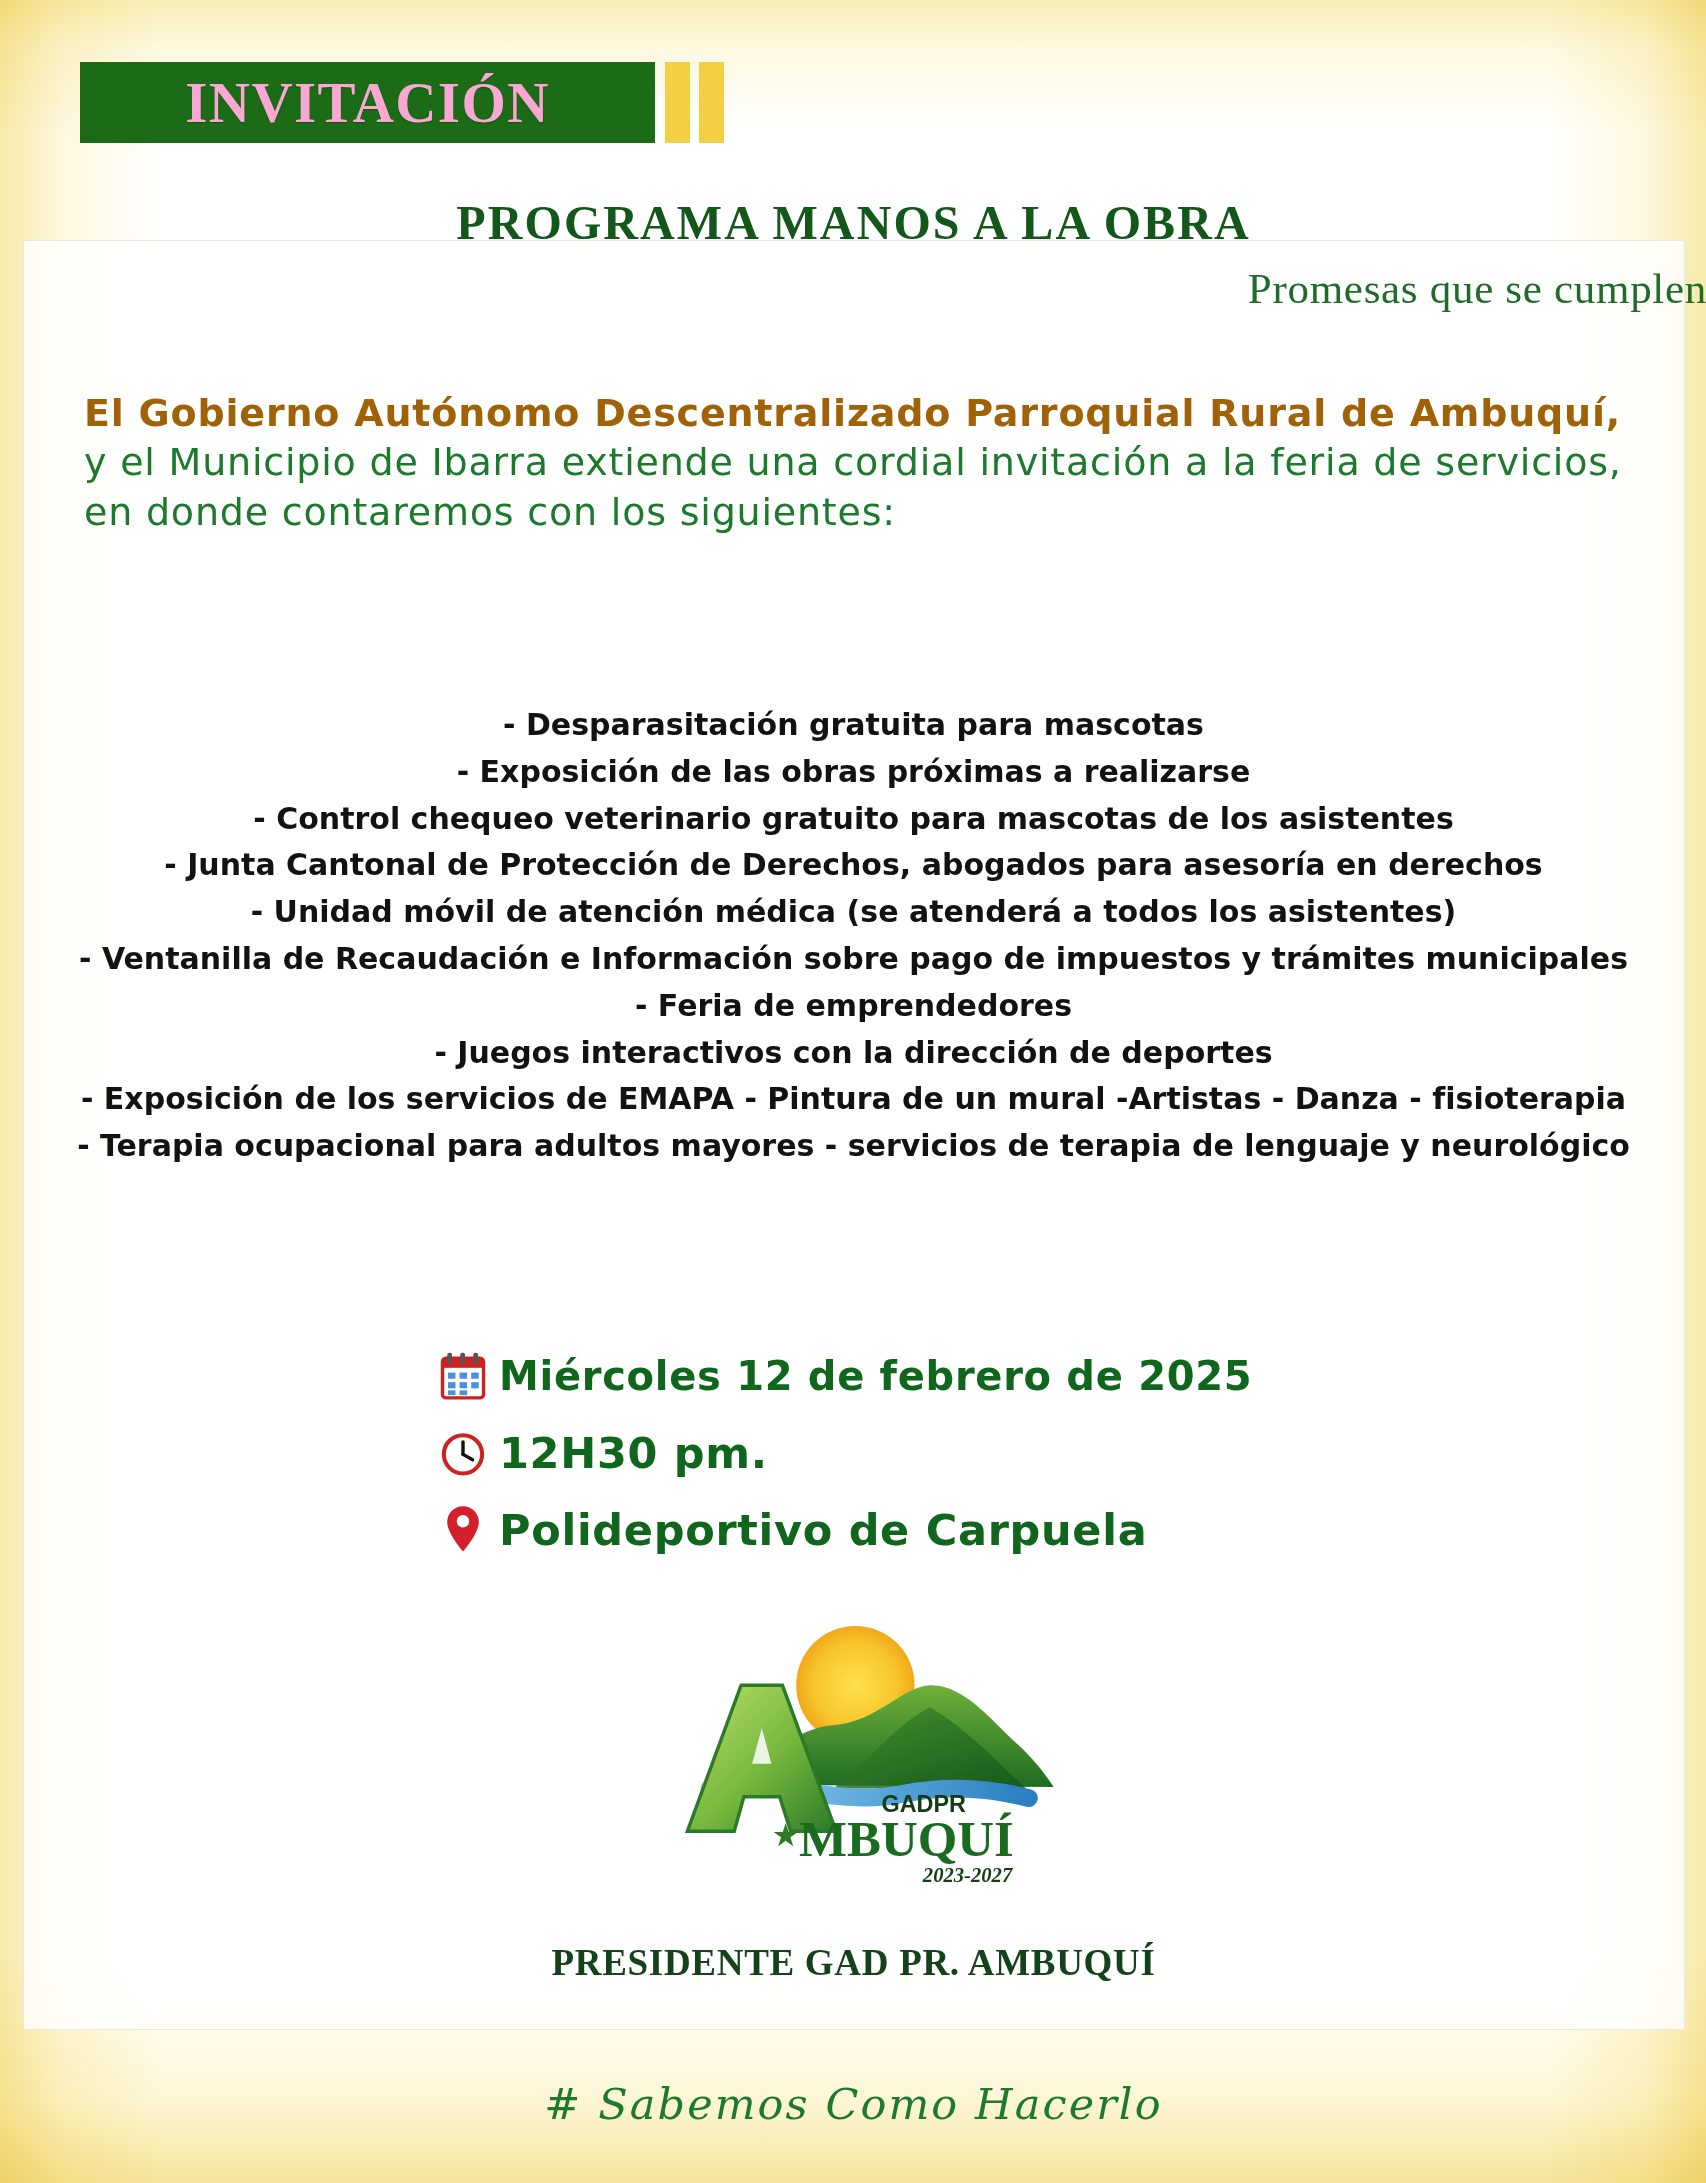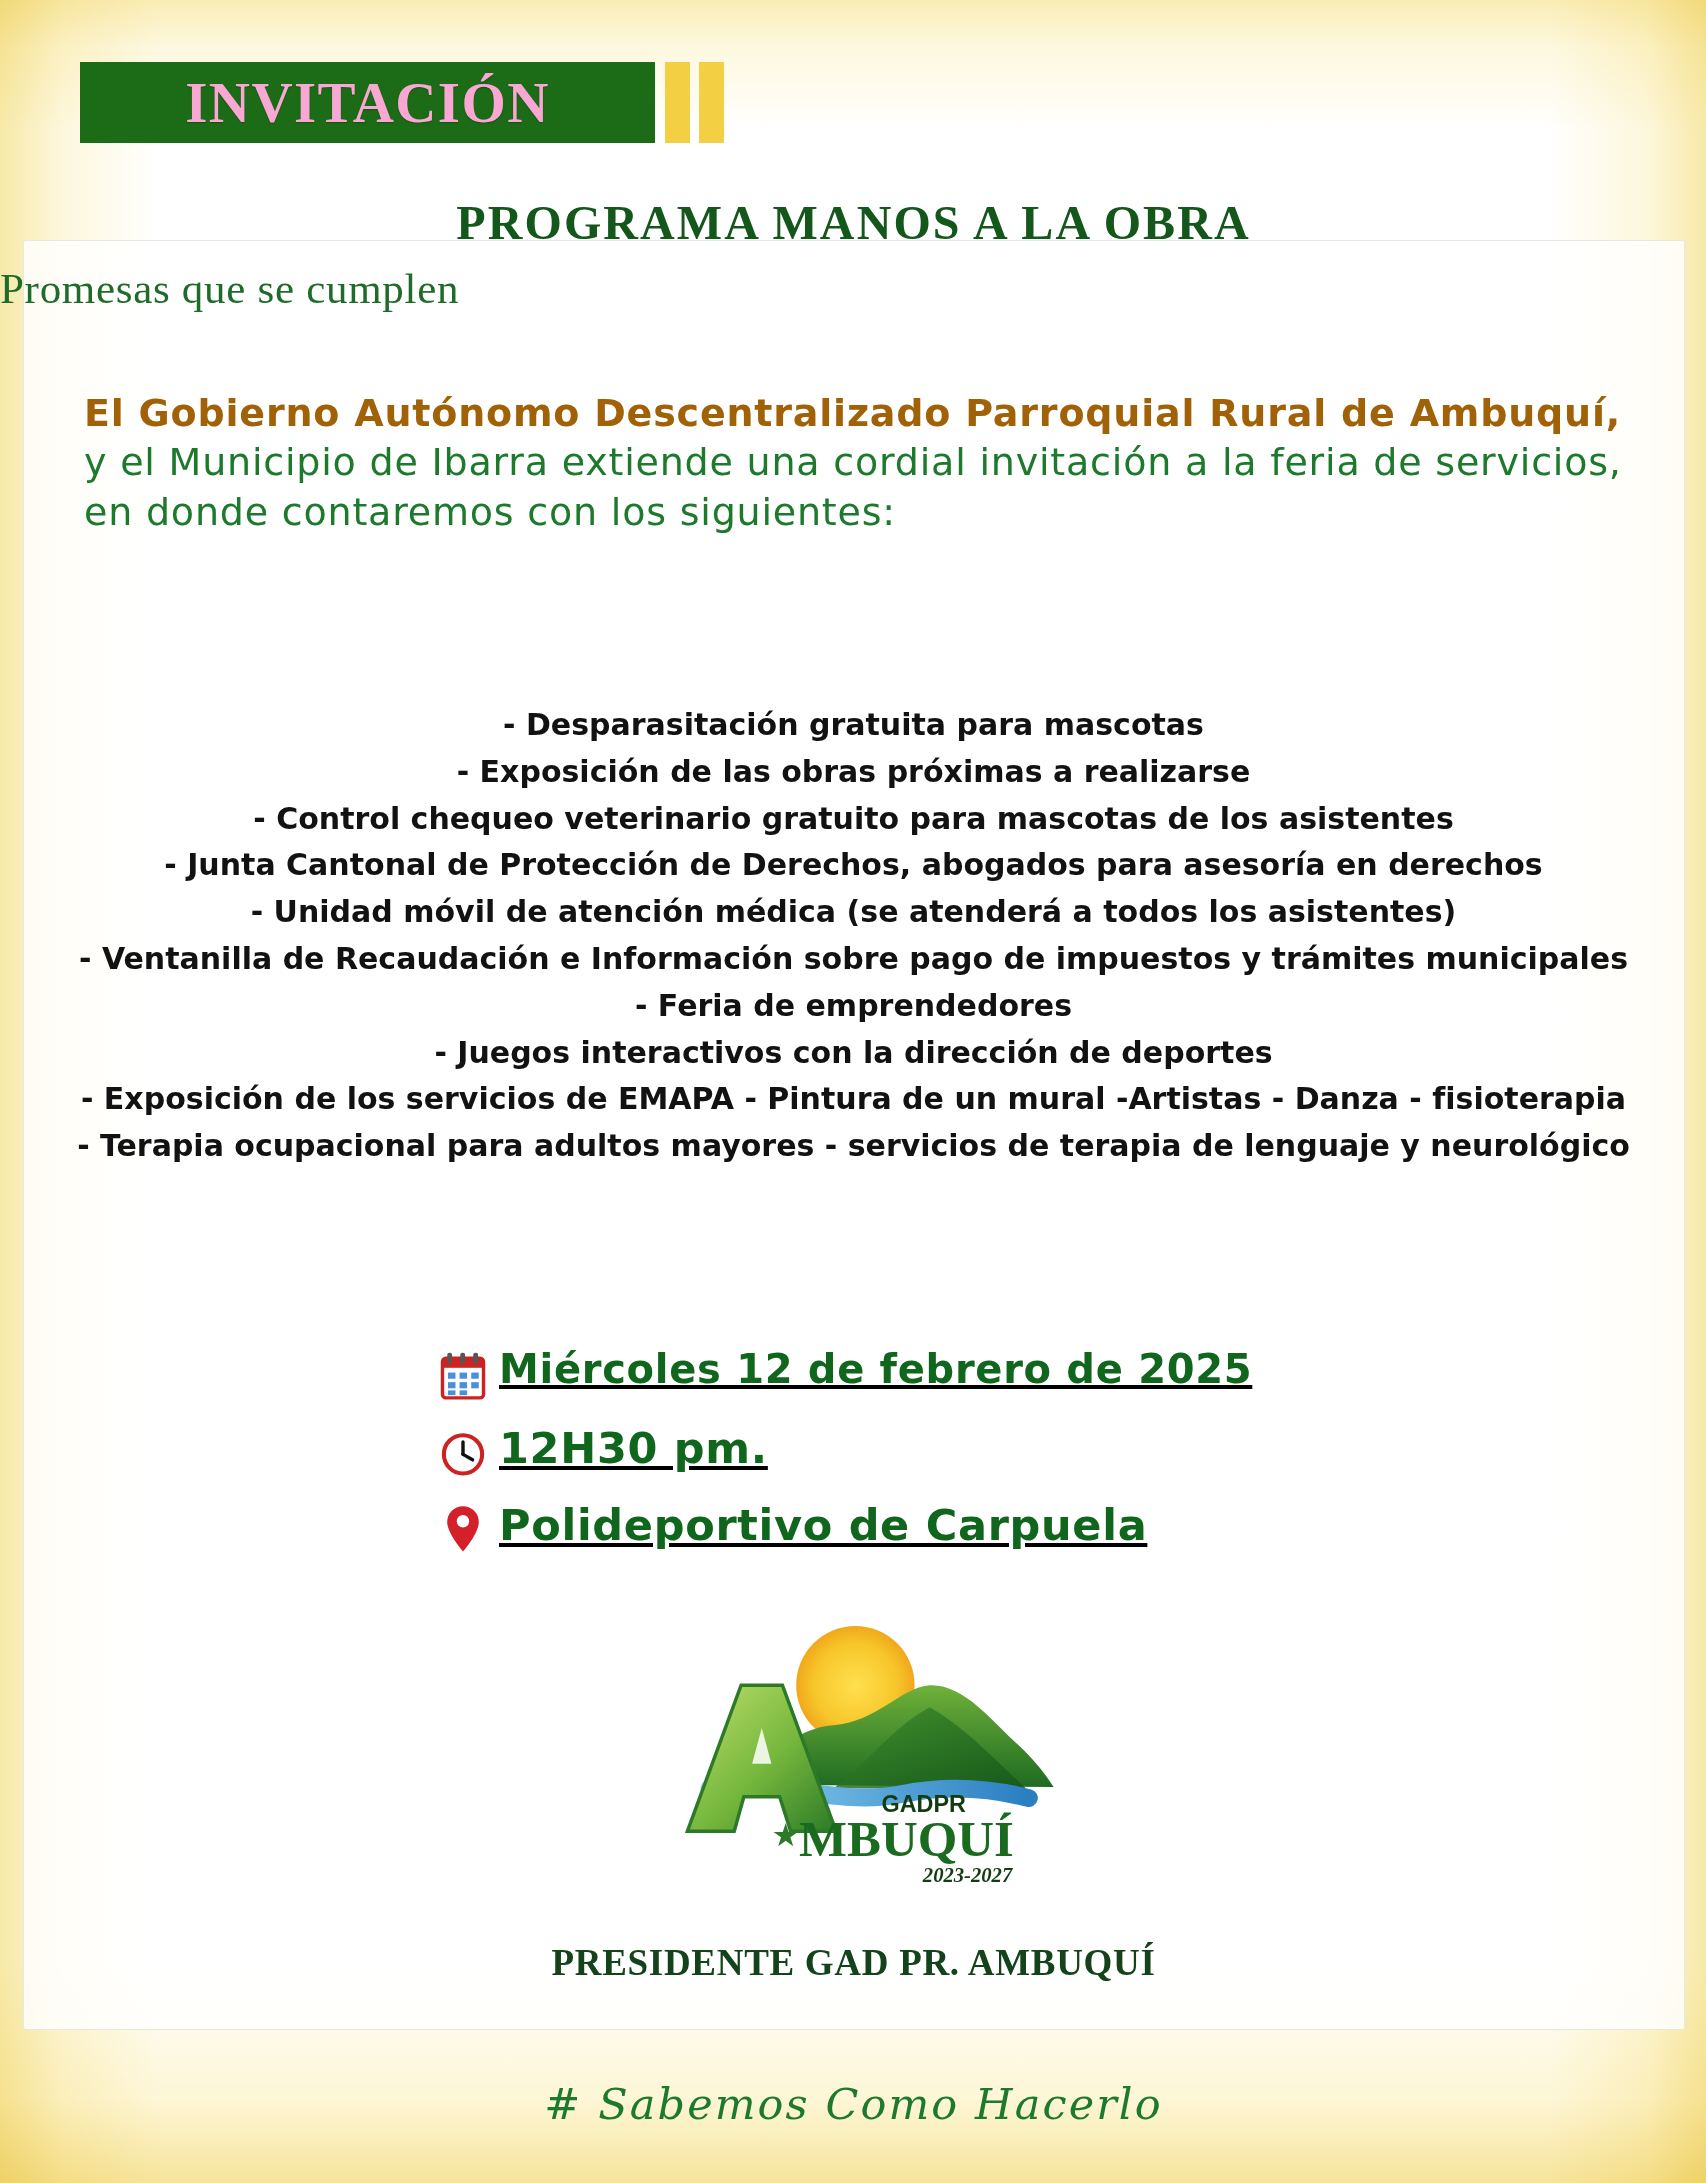--- a/index.html
+++ b/index.html
@@ -78,21 +78,21 @@
     font-family: "Liberation Serif", serif;
     font-weight: bold;
     font-size: 48px;
     color: #14571a;
     letter-spacing: 2.1px;
   }
   .prog-sub {
     position: absolute;
     left: 0; right: 0;
     top: 264px;
-    text-align: left;
+    text-align: right;
     font-family: "Liberation Serif", serif;
     font-size: 43px;
     color: #1f6b2a;
     letter-spacing: 0.7px;
   }
 
   
   .paragraph {
     position: absolute;
     left: 84px;
@@ -129,22 +129,22 @@
   .details {
     position: absolute;
     left: 427px;
     top: 1346px;
     display: flex;
     flex-direction: column;
     gap: 18px;
   }
   .detail-row {
     display: flex;
+    align-items: center;
     height: 59px;
-    text-decoration: underline;
   }
   .detail-icon {
     width: 72px;
     display: flex;
     align-items: center;
     justify-content: center;
   }
   .detail-text {
     color: #10661c;
     font-family: "DejaVu Sans", sans-serif;

